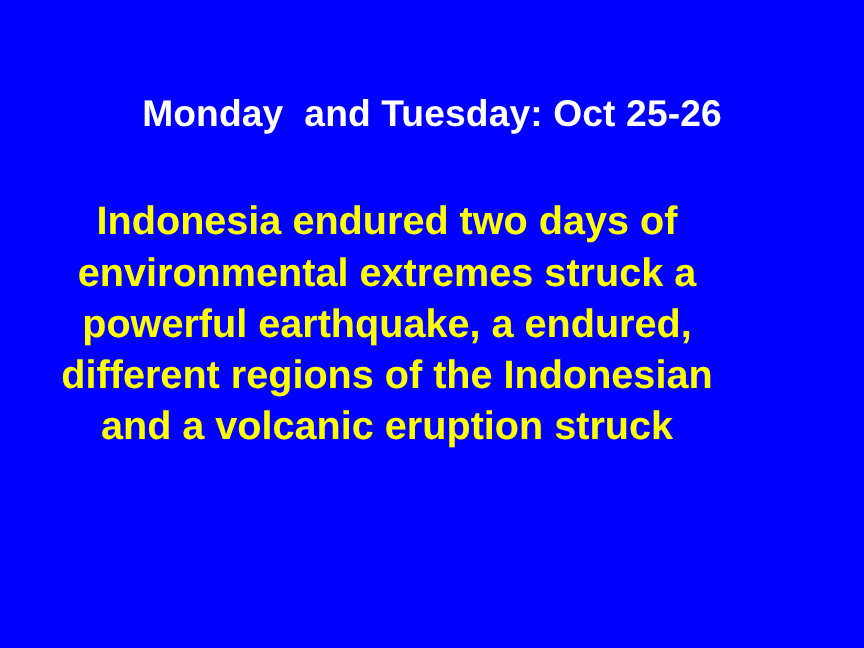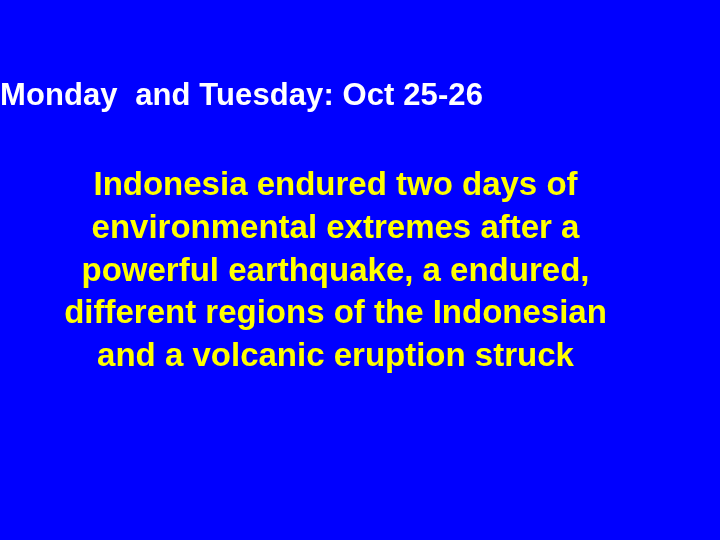--- a/index.html
+++ b/index.html
@@ -19,55 +19,55 @@
     height: 540px;
     background: #0000ff;
     box-sizing: border-box;
     overflow: hidden;
   }
   #slide-title {
     position: absolute;
     left: 0;
     top: 76px;
     width: 720px;
+    text-align: center;
     color: #ffffff;
     font-size: 31px;
     font-weight: bold;
     line-height: 38px;
     letter-spacing: 0.1px;
     white-space: pre;
     font-family: "Liberation Sans", sans-serif;
   }
   #slide-body {
     position: absolute;
     left: 0;
     top: 163px;
     width: 645px;
     text-align: center;
     color: #ffff00;
     font-size: 33px;
     font-weight: bold;
     line-height: 42.8px;
     letter-spacing: 0px;
     font-family: "Liberation Sans", sans-serif;
-    padding-left: 13px;
   }
   #slide-body .body-line {
     display: block;
     white-space: pre;
   }
 </style>
 </head>
 <body>
 
 <div id="slide" style="background: rgb(0, 0, 255);">
 
   <div id="slide-title" style="color: rgb(255, 255, 255);">Monday  and Tuesday: Oct 25-26</div>
 
   <div id="slide-body" style="color: rgb(255, 255, 0);">
     <span class="body-line">Indonesia endured two days of</span>
-    <span class="body-line">environmental extremes after a</span>
+    <span class="body-line">environmental extremes struck a</span>
     <span class="body-line">powerful earthquake, a endured,</span>
     <span class="body-line">different regions of the Indonesian</span>
     <span class="body-line">and a volcanic eruption struck</span>
   </div>
 
 </div>
 
 </body></html>

